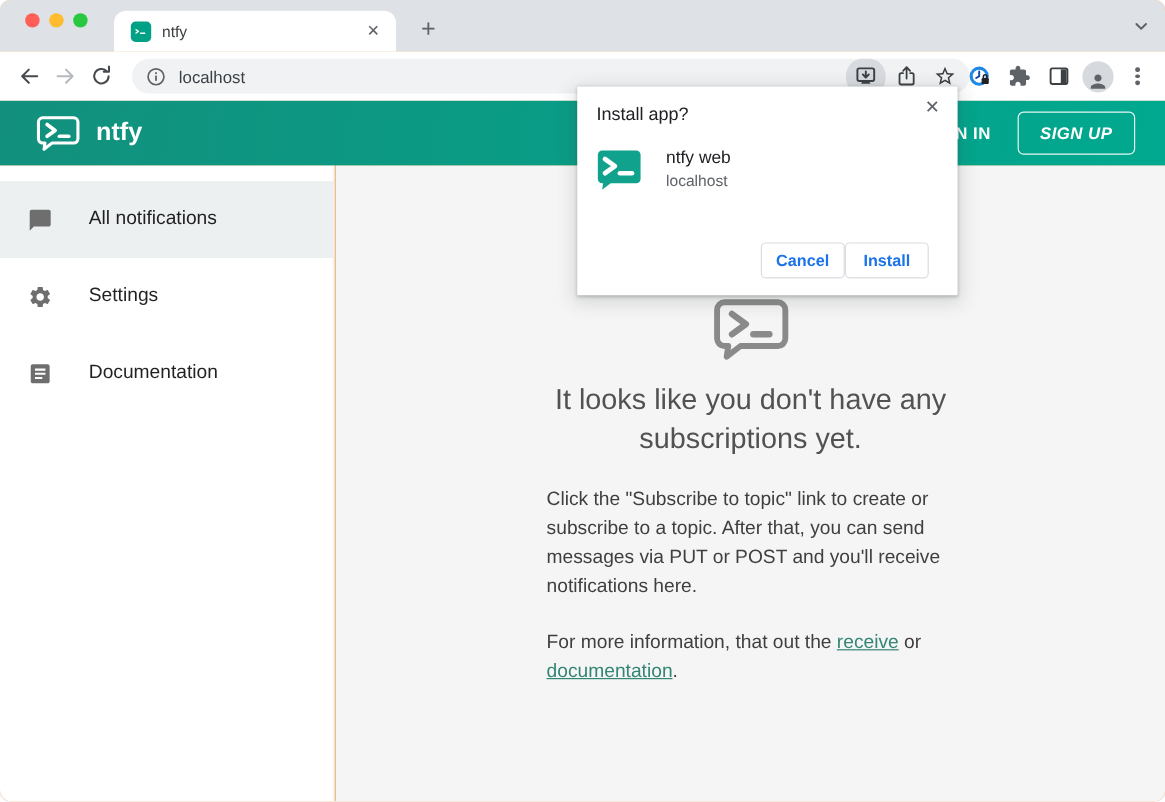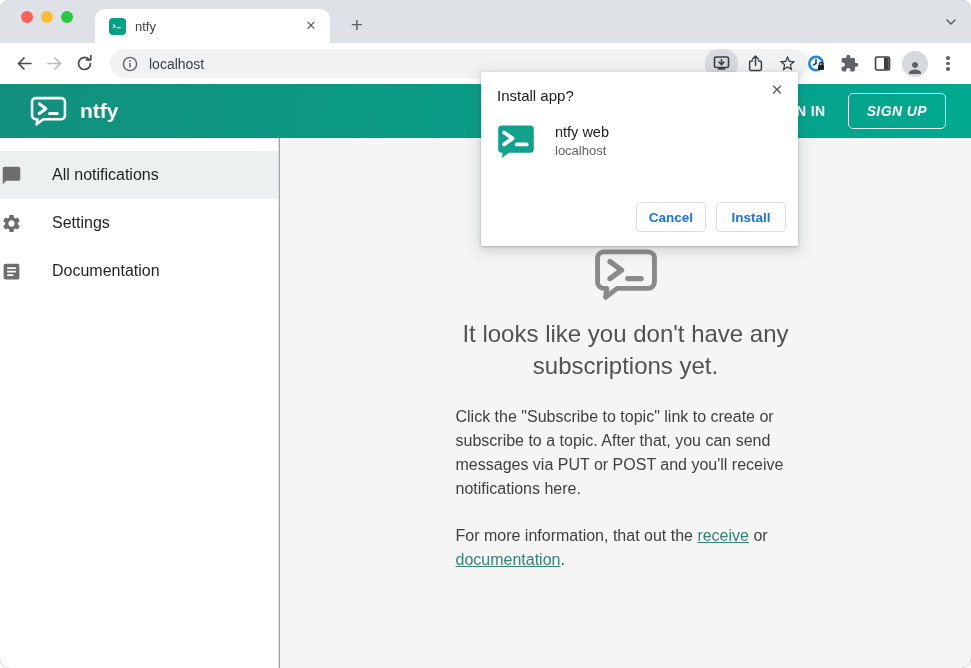--- a/index.html
+++ b/index.html
@@ -1,21 +1,21 @@
 <!DOCTYPE html>
 <html><head>
 <meta charset="utf-8">
 <style>
   * { margin: 0; padding: 0; box-sizing: border-box; }
   html,body { background:#fff; }
   body { font-family: "Liberation Sans", "DejaVu Sans", sans-serif; }
 
   .window {
     position: relative; width: 971px; height: 668px;
-    border-radius: 10px; overflow: hidden; background:#a3a3a3;
+    border-radius: 10px; overflow: hidden; background:#fdba74;
     box-shadow: 0 0 0 1px rgba(0,0,0,.08);
   }
 
   
   .tabstrip { position:absolute; left:0; top:0; width:971px; height:43px; background:#dee1e6; }
   .traffic { position:absolute; top:11px; width:12px; height:12px; border-radius:50%; }
   .t-close { left:21px; background:#ff5f57; }
   .t-min   { left:41px; background:#febc2e; }
   .t-zoom  { left:61px; background:#28c840; }
   .tab {
@@ -67,21 +67,21 @@
   .brand-logo { margin-left:30px; width:37px; height:31px; flex:none; }
   .brand-name { margin-left:13px; color:#fff; font-size:21px; font-weight:bold; }
   .header-right { position:absolute; right:25px; top:0; height:54px; display:flex; align-items:center; }
   .signin-btn { color:#fff; font-size:14px; font-weight:bold; letter-spacing:.4px; padding:8px 10px; }
   .signup-btn { margin-left:12px; color:#fff; font-size:14px; font-weight:bold; letter-spacing:.4px;
     border:1.6px solid rgba(255,255,255,.9); border-radius:5px; padding:9px 18px; background:transparent;font-style:italic; }
 
   
   .sidebar { position:absolute; left:0; top:138px; width:279px; height:530px; background:#fff;
     border-right:1px solid #e0e0e0; padding-top:13px; }
-  .side-item { height:48px; display:flex; align-items:center; cursor:pointer; }
+  .side-item { height:64px; display:flex; align-items:center; padding-left:22px; cursor:pointer; }
   .side-item.selected { background:#edf0f1; }
   .side-item .s-icon { width:22px; height:22px; flex:none; display:flex; align-items:center; justify-content:center; }
   .side-item .s-icon svg { width:21px; height:21px; fill:#6e6e6e; }
   .side-item .s-label { margin-left:30px; font-size:16px; color:rgba(0,0,0,.87); }
 
   
   .main { position:absolute; left:280px; top:138px; width:691px; height:530px; background:#f5f5f5; }
   .empty { width:340px; margin:0 auto; padding-top:110px; }
   .empty-icon { display:block; margin:0 auto; width:64px; height:54px; }
   .empty-heading { width:400px; margin:16px 0 0 -30px; text-align:center;
@@ -94,21 +94,21 @@
     border-radius:1px; box-shadow:0 1px 3px rgba(60,64,67,.3), 0 4px 14px 3px rgba(60,64,67,.15);
     z-index:50; padding:15px 16px; }
   .dlg-title { font-size:15px; color:#202124; }
   .dlg-close { position:absolute; right:9px; top:6px; width:24px; height:24px; text-align:center;
     line-height:24px; color:#5f6368; font-size:15px; cursor:pointer; }
   .dlg-row { display:flex; margin-top:19px; align-items:flex-start; }
   .dlg-appicon { width:38px; height:38px; flex:none; }
   .dlg-appinfo { margin-left:20px; padding-top:1px; }
   .dlg-appname { font-size:14.5px; color:#202124; }
   .dlg-origin { margin-top:3px; font-size:13px; color:#5f6368; }
-  .dlg-actions { position:absolute; right:12px; bottom:14px; display:flex; gap:10px; }
+  .dlg-actions { position:absolute; right:24px; bottom:14px; display:flex; }
   .dlg-btn { min-width:70px; height:30px; background:#fff; border:1px solid #dadce0; border-radius:4px;
     color:#1a73e8; font-size:13.5px; font-weight:bold; font-family:inherit; padding:0 12px; cursor:pointer; }
 </style>
 </head>
 <body>
 
 <div class="window">
 
   <div class="tabstrip">
     <span class="traffic t-close"></span>

